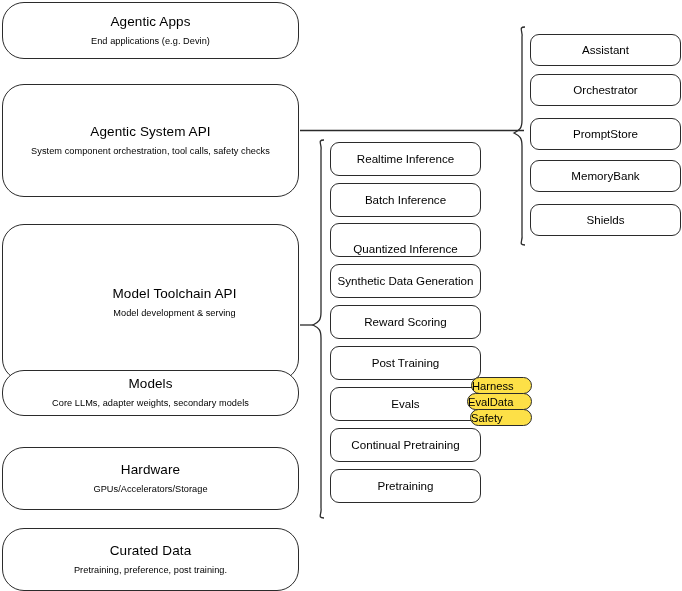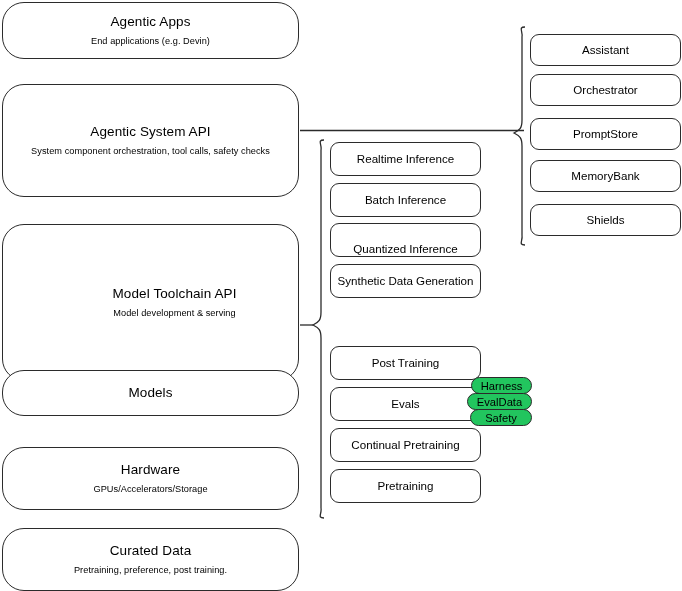--- a/index.html
+++ b/index.html
@@ -70,26 +70,25 @@
     height: 32px;
     border-radius: 9px;
     font-size: 11.6px;
   }
 
   
   .minipill {
     position: absolute;
     box-sizing: border-box;
     border: 1.3px solid #2b2b2b;
-    background: #22c55e;
+    background: #fde047;
     border-radius: 11px;
     height: 17px;
     display: flex;
     align-items: center;
-    justify-content: center;
     font-size: 11.2px;
     z-index: 7;
   }
 
   
   #wires {
     position: absolute;
     left: 0;
     top: 0;
     width: 682px;
@@ -120,20 +119,21 @@
     <div class="subtitle">System component orchestration, tool calls, safety checks</div>
   </div>
 
   <div class="box layer" style="top:224px;height:157px;padding-left:48px;">
     <div class="title">Model Toolchain API</div>
     <div class="subtitle">Model development &amp; serving</div>
   </div>
 
   <div class="box layer" style="top:370px;height:46px;">
     <div class="title">Models</div>
+    <div class="subtitle">Core LLMs, adapter weights, secondary models</div>
   </div>
 
   <div class="box layer" style="top:447px;height:63px;">
     <div class="title">Hardware</div>
     <div class="subtitle">GPUs/Accelerators/Storage</div>
   </div>
 
   <div class="box layer" style="top:528px;height:63px;align-items:center;">
     <div class="title">Curated Data</div>
     <div class="subtitle">Pretraining, preference, post training.</div>
@@ -167,20 +167,23 @@
   </div>
   <div class="box mid" style="top:183px;">
     <span>Batch Inference</span>
   </div>
   <div class="box mid" style="top:223px;justify-content:flex-end;">
     <span>Quantized Inference</span>
   </div>
   <div class="box mid" style="top:264px;">
     <span>Synthetic Data Generation</span>
   </div>
+  <div class="box mid" style="top:305px;">
+    <span>Reward Scoring</span>
+  </div>
   <div class="box mid" style="top:346px;">
     <span>Post Training</span>
   </div>
   <div class="box mid" style="top:387px;">
     <span>Evals</span>
   </div>
   <div class="box mid" style="top:428px;">
     <span>Continual Pretraining</span>
   </div>
   <div class="box mid" style="top:469px;">

